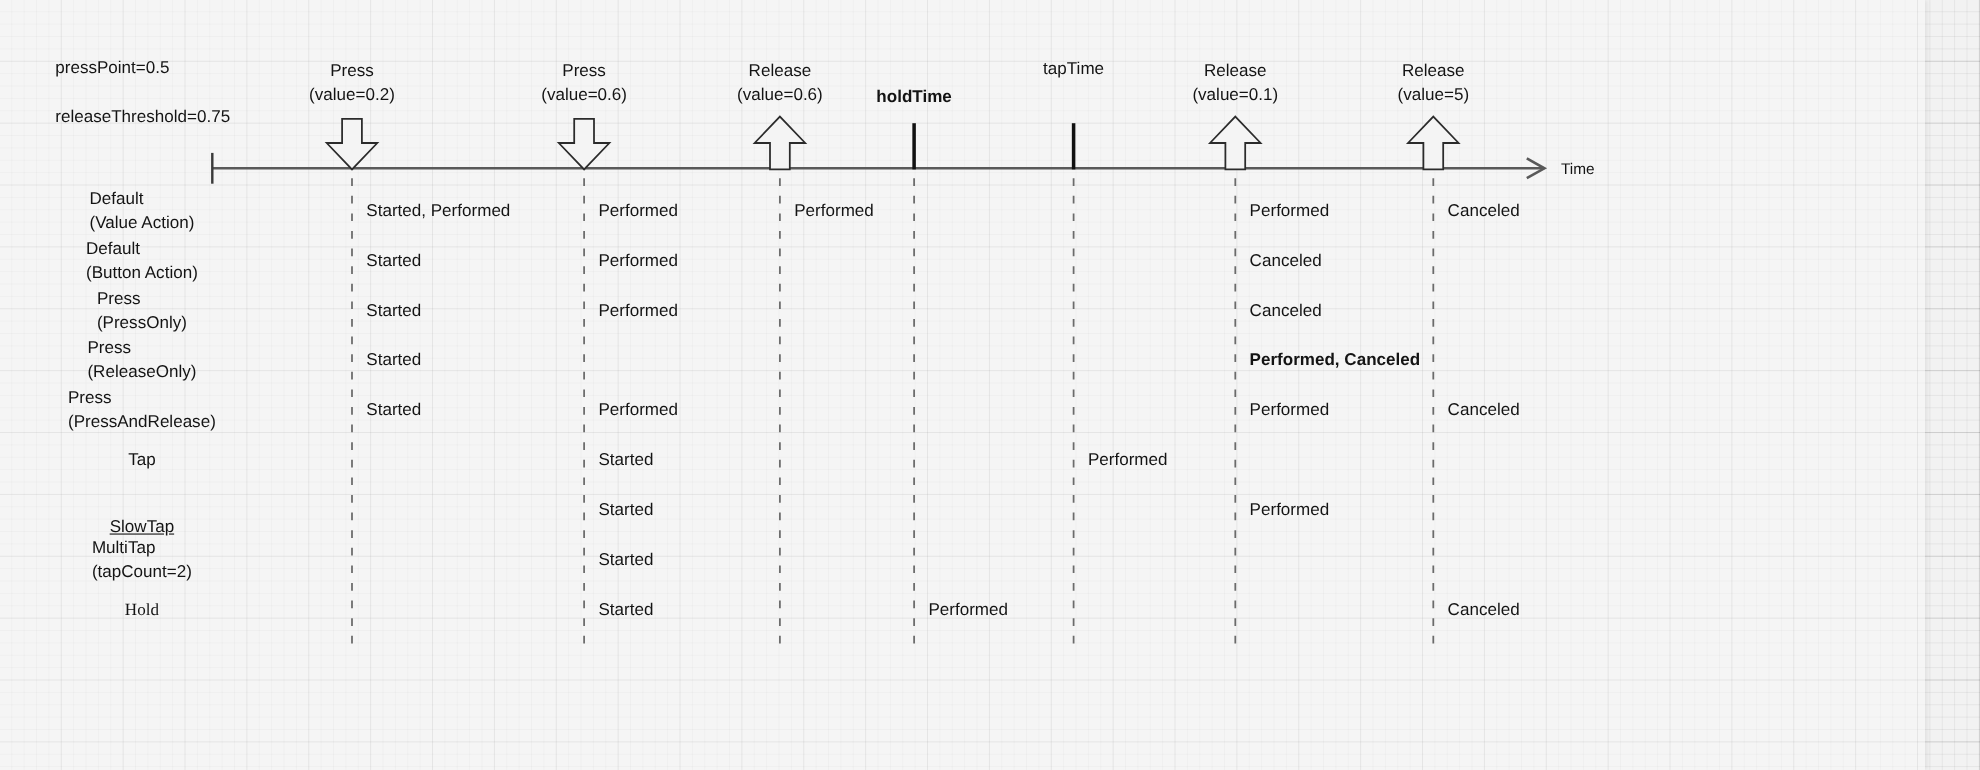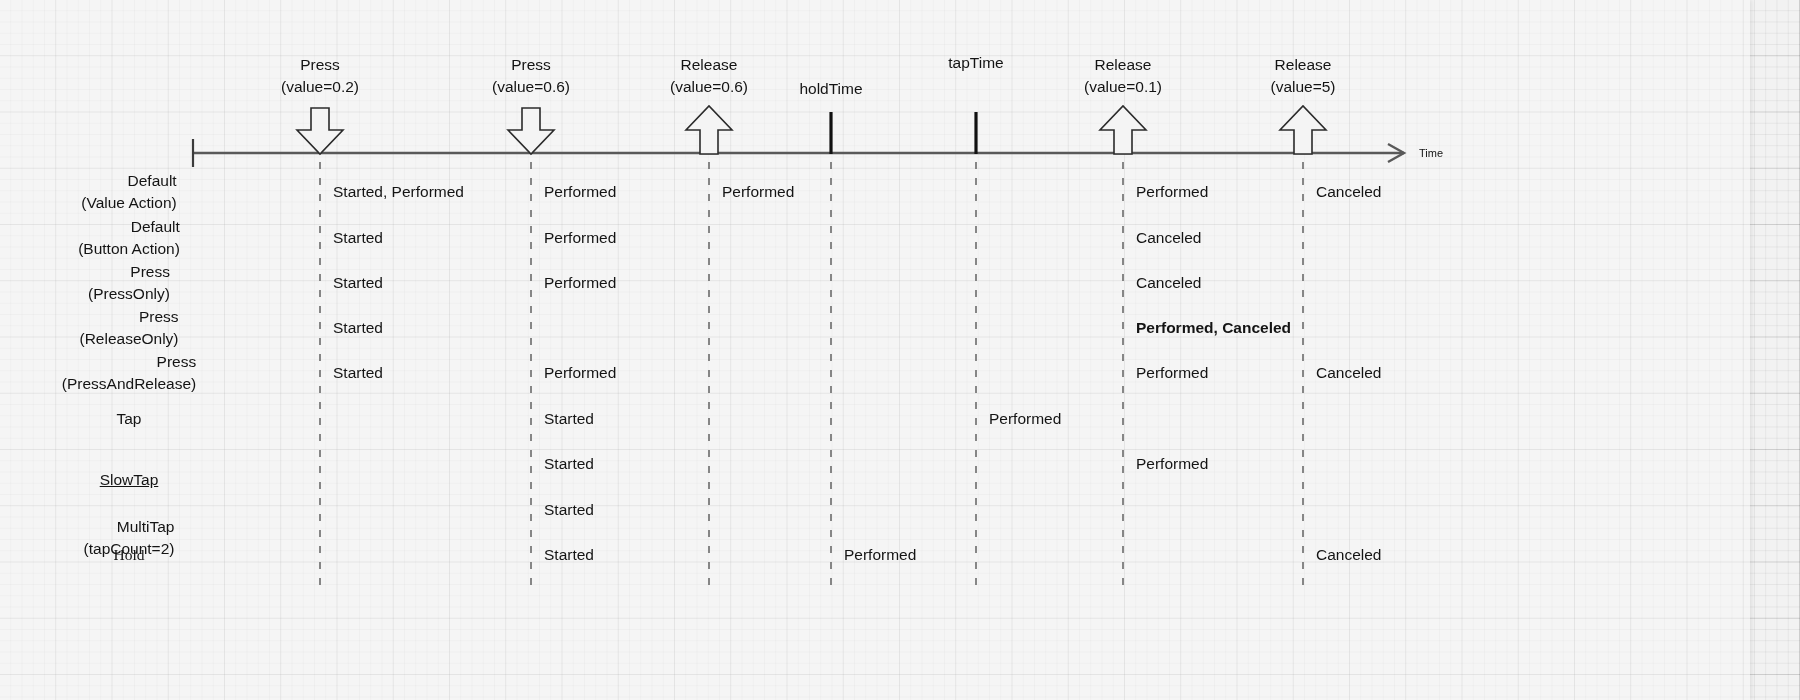--- a/index.html
+++ b/index.html
@@ -29,21 +29,21 @@
   }
   #paper{
     position:absolute;
     left:0;top:0;width:1750px;height:700px;
     background:rgba(247,247,247,0.55);
     box-shadow: 2px 0 4px rgba(0,0,0,0.08);
     pointer-events:none;
   }
   .txt{
     position:absolute;
-    font-size:11px;
+    font-size:14px;
     line-height:22px;
     white-space:nowrap;
     color:#141414;
   }
   .params{
     position:absolute;
     font-size:15.5px;
     line-height:22.5px;
     white-space:pre;
     color:#141414;
@@ -54,61 +54,65 @@
     line-height:22px;
     text-align:center;
     transform:translateX(-50%);
     white-space:nowrap;
     color:#141414;
   }
   .rowlabel{
     position:absolute;
     font-size:15.5px;
     line-height:22px;
-    text-align:right;
+    text-align:left;
     transform:translate(-50%,-50%);
     white-space:nowrap;
     color:#141414;
   }
   .cell{
     position:absolute;
     font-size:15.5px;
     line-height:20px;
     white-space:nowrap;
     transform:translateY(-50%);
     color:#141414;
   }
   svg.overlay{position:absolute;left:0;top:0;width:1800px;height:700px;overflow:visible;}
 </style>
 </head>
 <body>
 
 <div id="canvas">
   <div id="paper"></div>
 
+  <div class="params" style="left:33px;top:28px;">
+    <span>pressPoint=0.5</span><br>
+    <span>releaseThreshold=0.75</span>
+  </div>
 
   <div id="event-labels">
       <div class="evt-label" style="left: 320px; top: 54px;"><span>Press</span><br><span>(value=0.2)</span></div>
       <div class="evt-label" style="left: 531px; top: 54px;"><span>Press</span><br><span>(value=0.6)</span></div>
       <div class="evt-label" style="left: 709px; top: 54px;"><span>Release</span><br><span>(value=0.6)</span></div>
-      <div class="evt-label" style="left: 831px; top: 78px;"><span>holdTime</span></div>
+      <div class="evt-label" style="left: 831px; top: 78px; font-weight: bold;"><span>holdTime</span></div>
       <div class="evt-label" style="left: 976px; top: 52px;"><span>tapTime</span></div>
       <div class="evt-label" style="left: 1123px; top: 54px;"><span>Release</span><br><span>(value=0.1)</span></div>
       <div class="evt-label" style="left: 1303px; top: 54px;"><span>Release</span><br><span>(value=5)</span></div>
     </div>
 
   <div id="row-labels">
       <div class="rowlabel" style="left: 129px; top: 192px;"><span>Default</span><br><span>(Value Action)</span></div>
       <div class="rowlabel" style="left: 129px; top: 238px;"><span>Default</span><br><span>(Button Action)</span></div>
       <div class="rowlabel" style="left: 129px; top: 283px;"><span>Press</span><br><span>(PressOnly)</span></div>
       <div class="rowlabel" style="left: 129px; top: 328px;"><span>Press</span><br><span>(ReleaseOnly)</span></div>
       <div class="rowlabel" style="left: 129px; top: 373px;"><span>Press</span><br><span>(PressAndRelease)</span></div>
       <div class="rowlabel" style="left: 129px; top: 419px;"><span>Tap</span></div>
       <div class="rowlabel" style="left: 129px; top: 480px; text-decoration: underline;"><span>SlowTap</span></div>
-      <div class="rowlabel" style="left: 129px; top: 510px; margin-top: 28px;"><span>MultiTap</span><br><span>(tapCount=2)</span></div>
+      <div class="rowlabel" style="left: 129px; top: 510px;"><span>MultiTap</span><br><span>(tapCount=2)</span></div>
       <div class="rowlabel" style="left: 129px; top: 555px; font-family: Liberation Serif, serif;"><span>Hold</span></div>
     </div>
 
   <div id="cells">
       <div class="cell" style="left: 333px; top: 192px;">Started, Performed</div>
       <div class="cell" style="left: 544px; top: 192px;">Performed</div>
       <div class="cell" style="left: 722px; top: 192px;">Performed</div>
       <div class="cell" style="left: 1136px; top: 192px;">Performed</div>
       <div class="cell" style="left: 1316px; top: 192px;">Canceled</div>
       <div class="cell" style="left: 333px; top: 238px;">Started</div>

